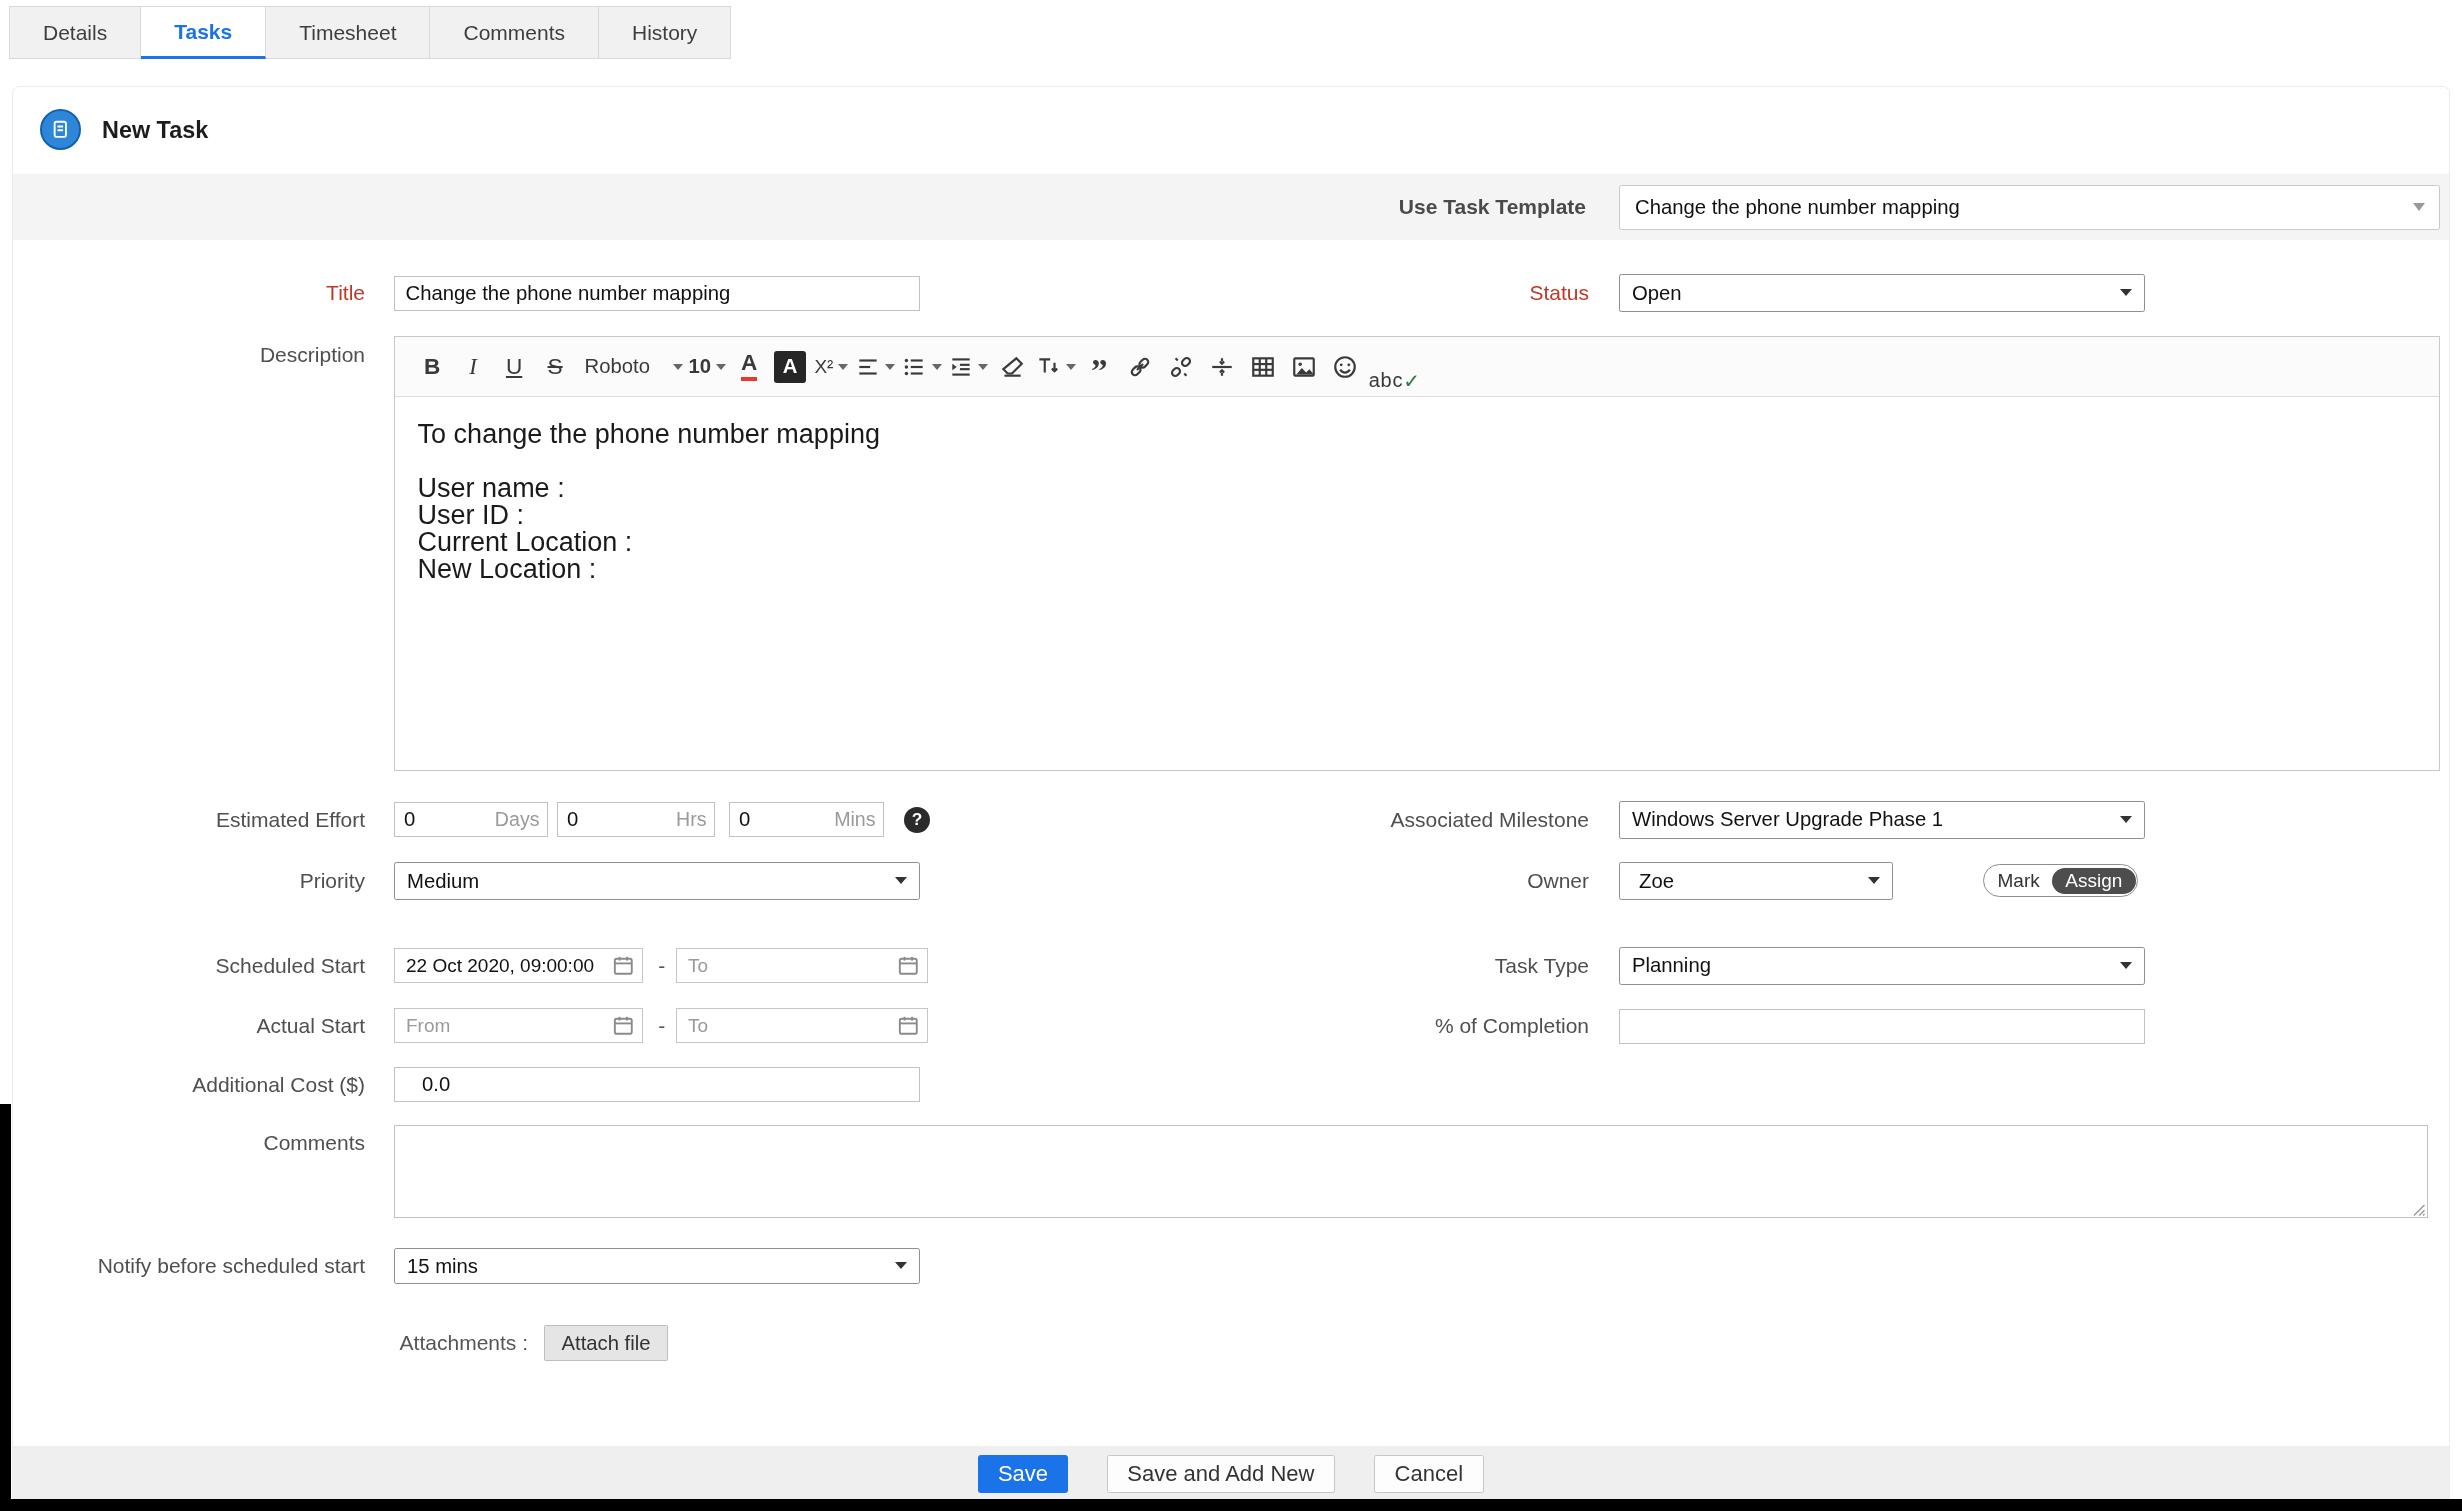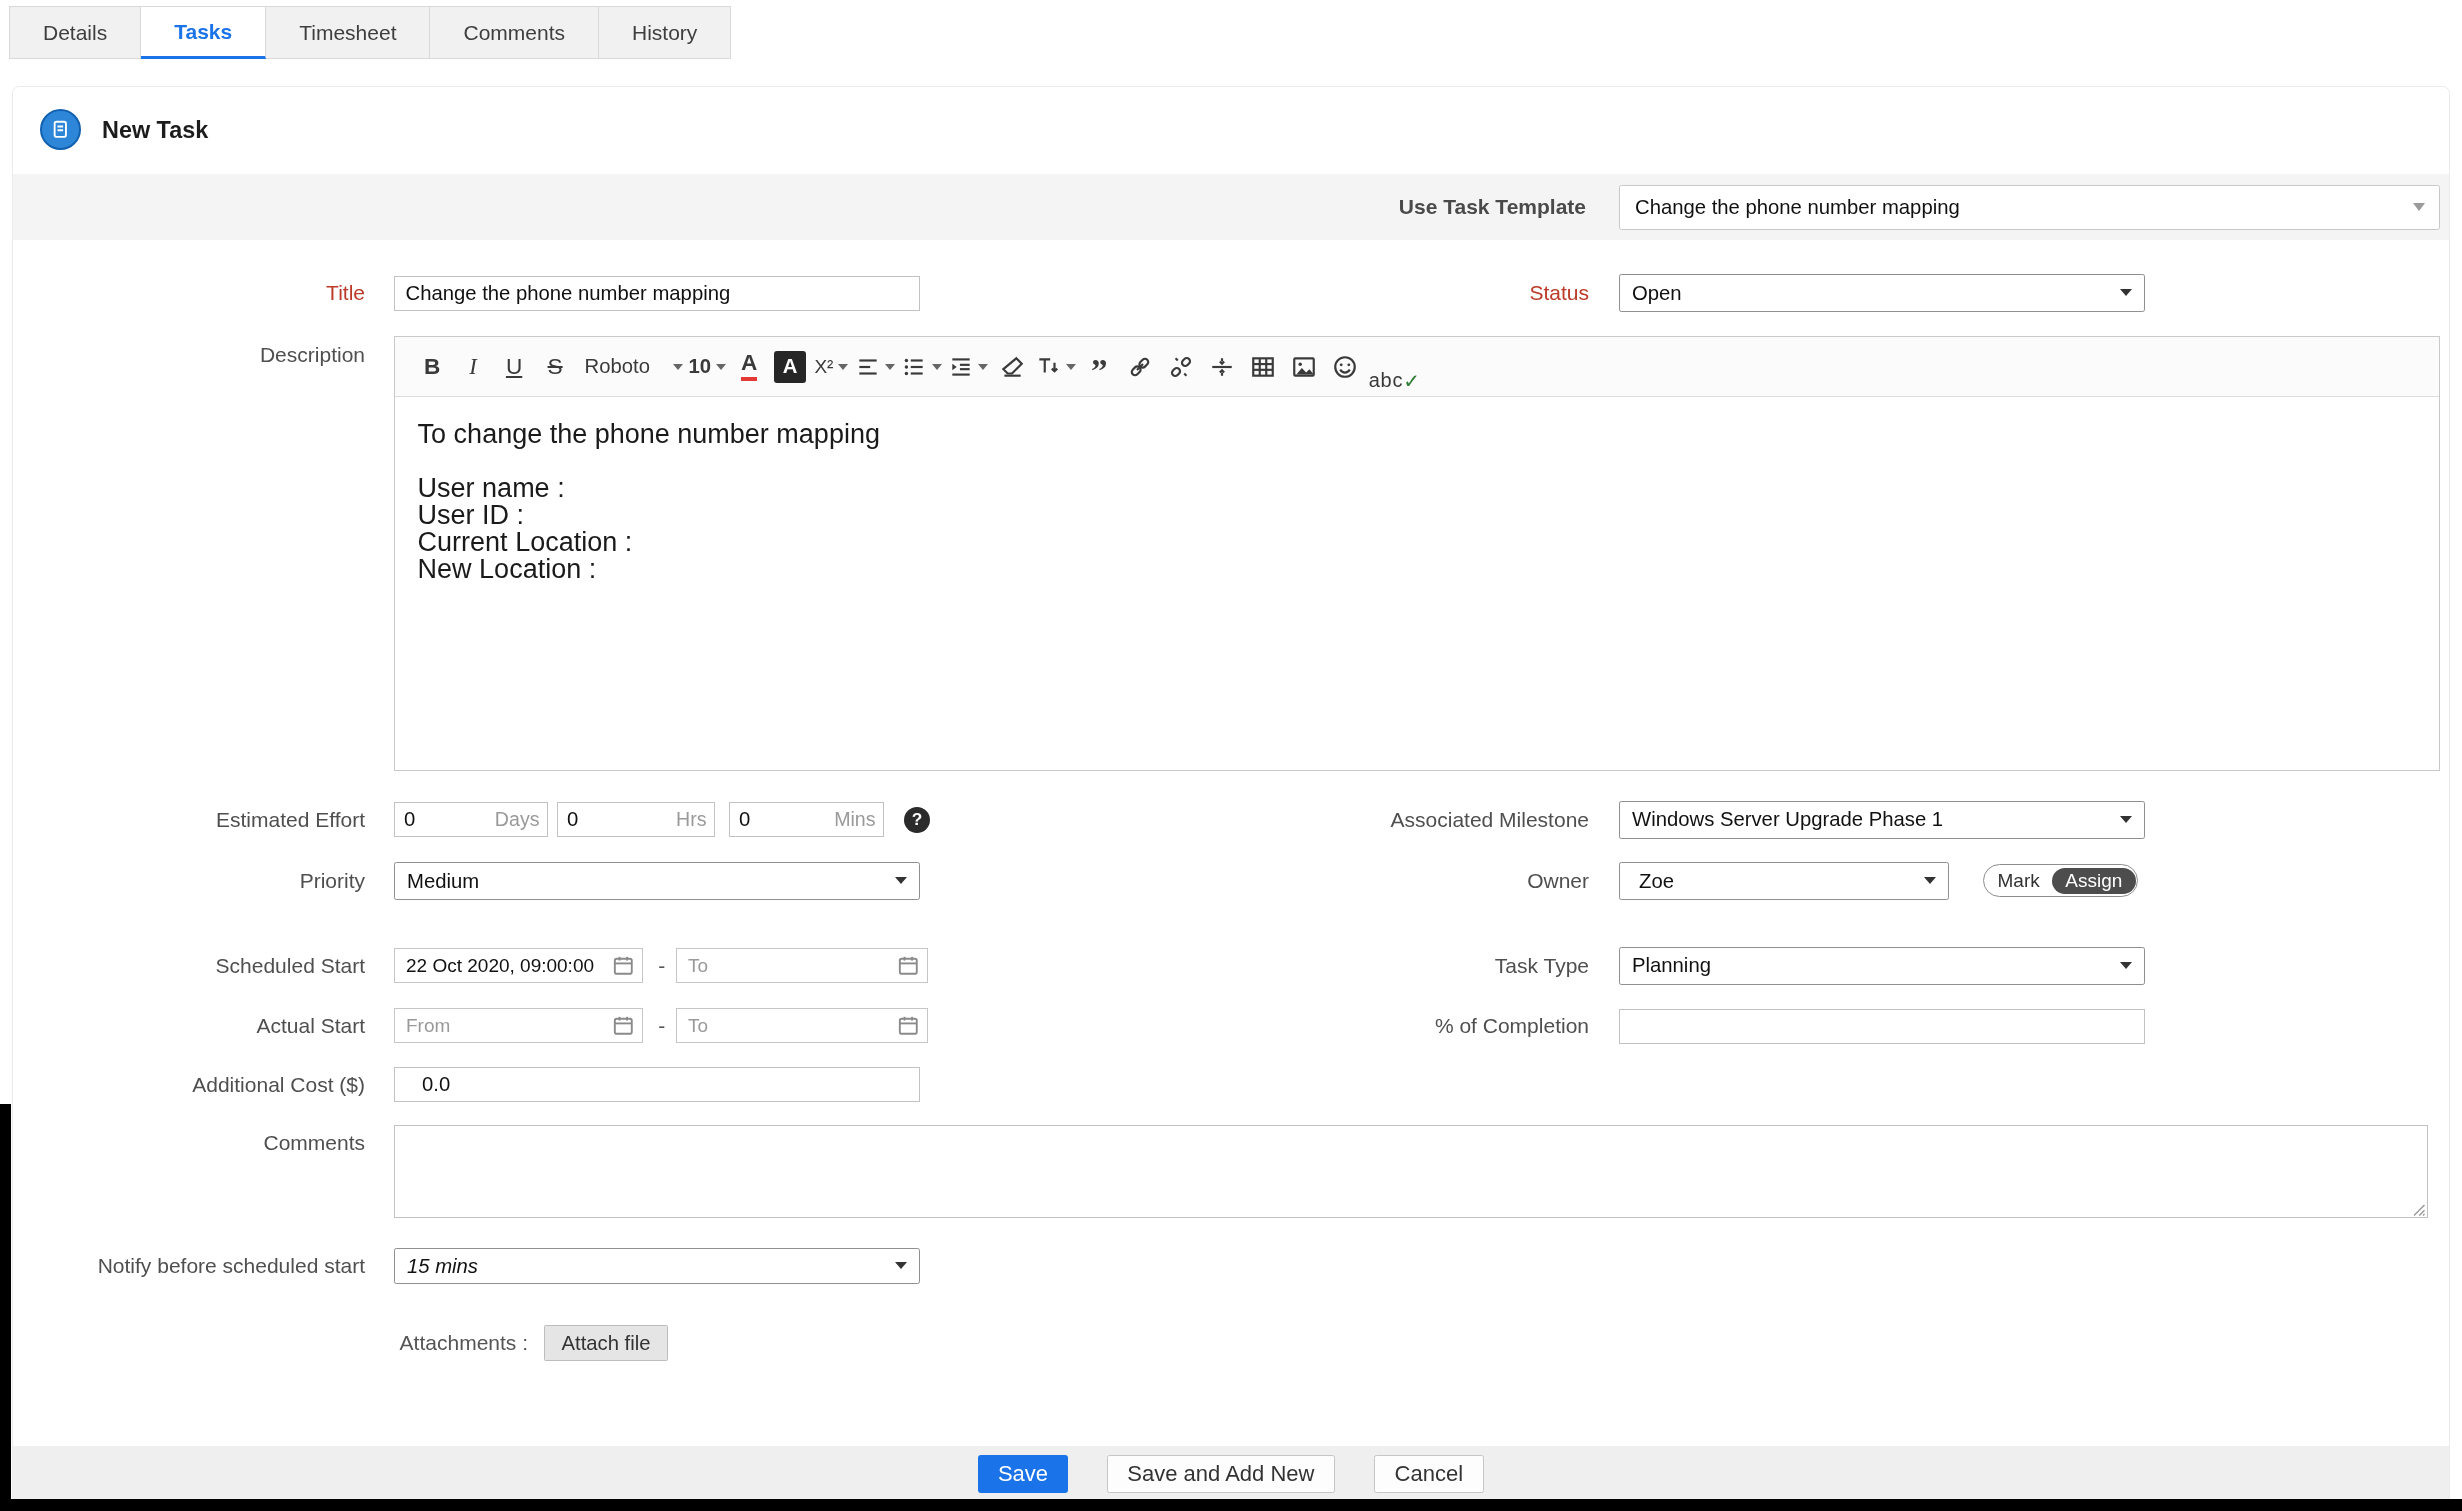--- a/index.html
+++ b/index.html
@@ -316,21 +316,21 @@
       </div>
     </div>
 
     <div class="row" style="top:775px;height:38px;">
       <div class="lbl" style="line-height:38px;">Priority</div>
       <div class="select" style="left:381px;width:526px;">
         <span>Medium</span>
         <span class="sel-caret"></span>
       </div>
       <div class="lbl-right" style="line-height:38px;">Owner</div>
-      <div class="select" style="left:1606px;width:330px;padding-left:19px;">
+      <div class="select" style="left:1606px;width:274px;padding-left:19px;">
         <span>Zoe</span>
         <span class="sel-caret"></span>
       </div>
       <div class="toggle" style="left:1970px;top:2.3px;">
         <span class="mark">Mark</span>
         <span class="assign">Assign</span>
       </div>
     </div>
 
     <div class="row" style="top:861px;height:35px;">
@@ -404,21 +404,21 @@
     <span class="grip" style="left:2395px;top:1112px;">
       <svg viewBox="0 0 24 24" stroke="#999" stroke-width="2">
           <line x1="8" y1="22" x2="22" y2="8"></line>
           <line x1="15" y1="22" x2="22" y2="15"></line>
           <line x1="20" y1="22" x2="22" y2="20"></line>
         </svg>
     </span>
 
     <div class="row" style="top:1161px;height:36px;">
       <div class="lbl" style="line-height:36px;">Notify before scheduled start</div>
-      <div class="select" style="left:381px;width:526px;height:36px;font-style:italic;">
+      <div class="select" style="left:381px;width:526px;height:36px;">
         <span>15 mins</span>
         <span class="sel-caret"></span>
       </div>
     </div>
 
     <div class="row" style="top:1238px;height:36px;">
       <div class="lbl" style="width:515px;line-height:36px;color:#555;">Attachments :</div>
       <div class="attach-btn" style="left:531px;width:124px;">Attach file</div>
     </div>
 

